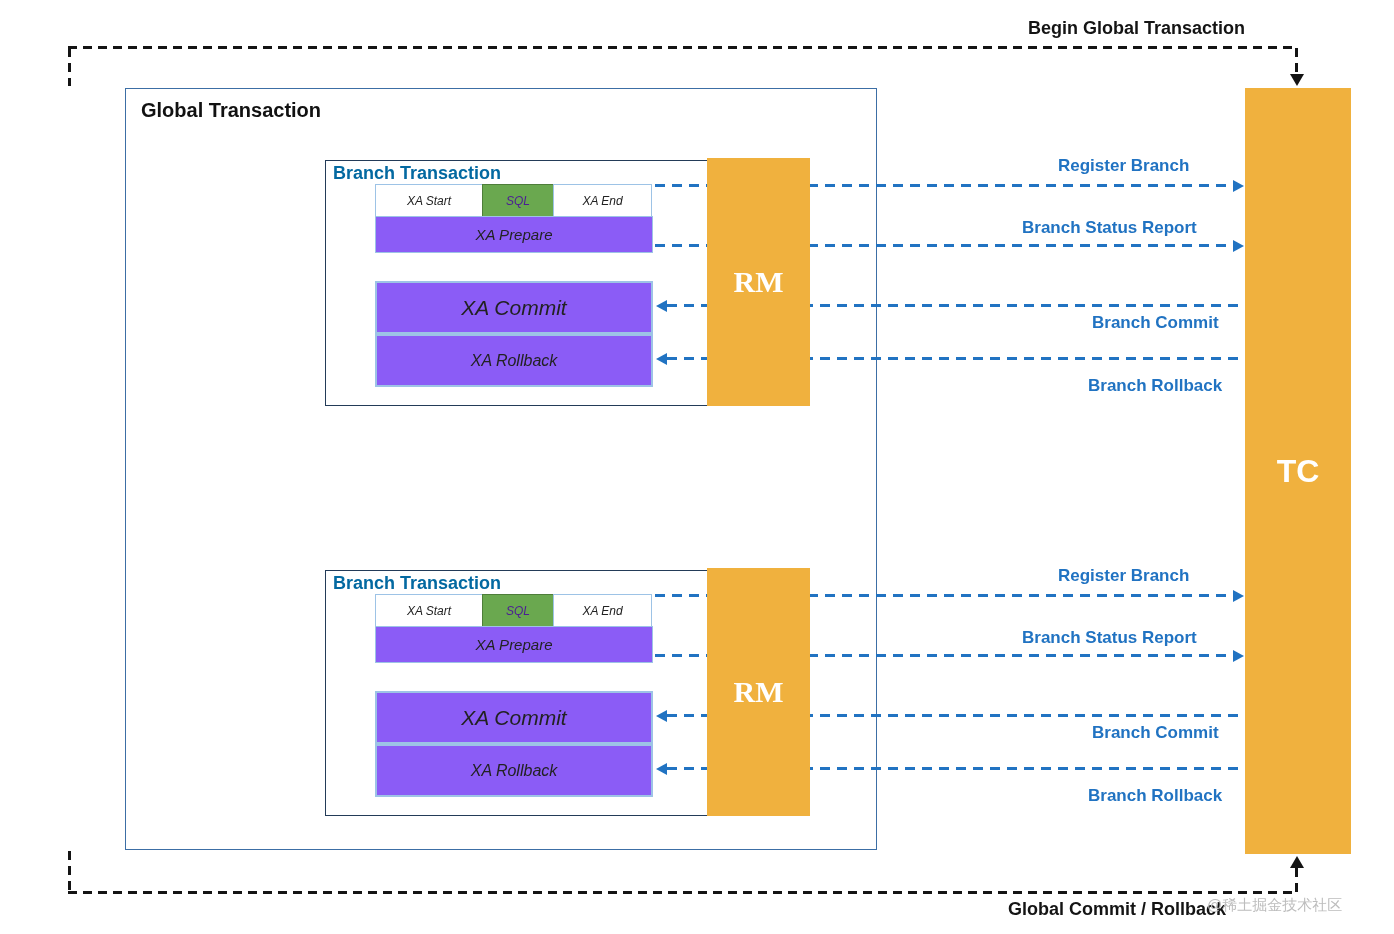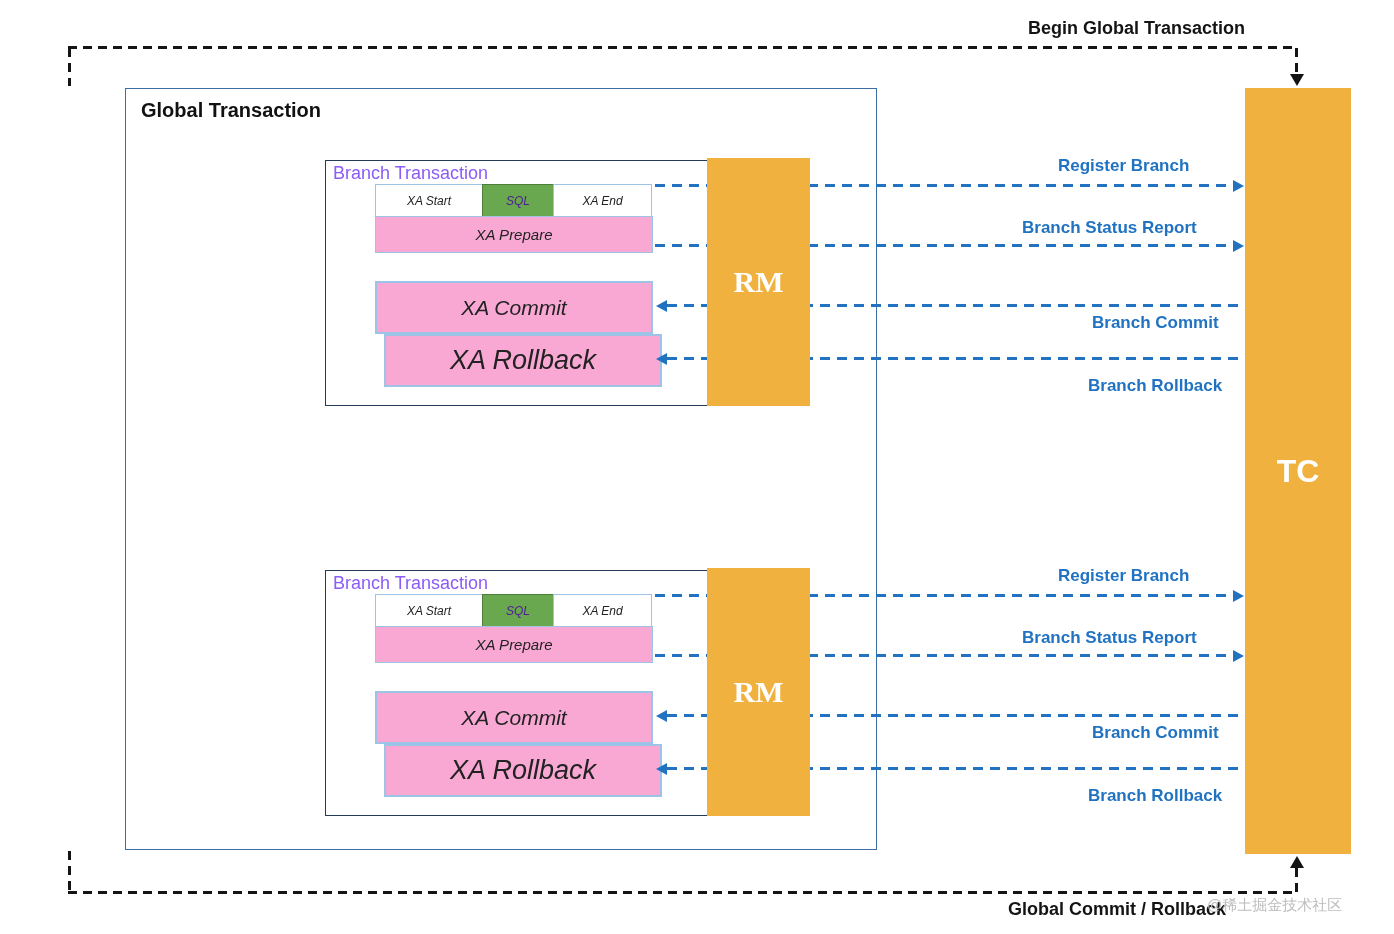--- a/index.html
+++ b/index.html
@@ -24,34 +24,34 @@
               border:1.5px solid #3c6ea5;background:transparent;z-index:1;}
   .global-title{position:absolute;left:15px;top:10px;font-weight:bold;font-size:20px;color:#111;}
 
   
   .branch-group{position:absolute;left:0;width:1394px;height:260px;}
   .bg1{top:150px;}
   .bg2{top:560px;}
 
   .branch-box{position:absolute;left:325px;top:10px;width:385px;height:244px;
               border:1.5px solid #233b58;background:#ffffff;z-index:1;}
-  .branch-title{position:absolute;left:7px;top:2px;font-weight:normal;font-size:18px;color:#8b5cf6;}
+  .branch-title{position:absolute;left:7px;top:2px;font-weight:bold;font-size:18px;color:#0369a1;}
 
   .xa-row{position:absolute;left:375px;top:34px;width:278px;height:33px;display:flex;z-index:2;background:#fff;}
   .xa-cell{border:1px solid var(--lightblue);display:flex;align-items:center;justify-content:center;
            font-style:italic;font-size:12px;color:#222;box-sizing:border-box;}
   .cell-start{width:108px;}
   .cell-sql{width:72px;margin-left:-1px;background:var(--green);border-color:#4e7e3a;color:#4c1d95;}
   .cell-end{width:99px;margin-left:-1px;}
 
   .xa-box{position:absolute;left:375px;width:278px;display:flex;align-items:center;justify-content:center;
-          font-style:italic;color:#222;background:#f9a8d4;box-sizing:border-box;z-index:2;}
+          font-style:italic;color:#222;background:#8b5cf6;box-sizing:border-box;z-index:2;}
   .xa-prepare{top:66px;height:37px;border:1px solid var(--lightblue);font-size:15px;}
   .xa-commit{top:131px;height:53px;border:2px solid var(--lightblue);font-size:21px;}
-  .xa-rollback{top:184px;height:53px;border:2px solid var(--lightblue);font-size:27px;margin-left:9px;}
+  .xa-rollback{top:184px;height:53px;border:2px solid var(--lightblue);font-size:16px;}
 
   .rm{position:absolute;left:707px;top:8px;width:103px;height:248px;background:var(--orange);
       display:flex;align-items:center;justify-content:center;color:#fff;font-weight:bold;font-size:30px;z-index:4;font-family:Liberation Serif, serif;}
 
   
   .msg-arrow{position:absolute;height:3px;z-index:2;
              background:repeating-linear-gradient(to right, var(--blue) 0 10px, transparent 10px 17px);}
   .msg-arrow.right::after{content:"";position:absolute;right:-11px;top:50%;transform:translateY(-50%);
              border-top:6px solid transparent;border-bottom:6px solid transparent;border-left:11px solid var(--blue);}
   .msg-arrow.left::before{content:"";position:absolute;left:-11px;top:50%;transform:translateY(-50%);

